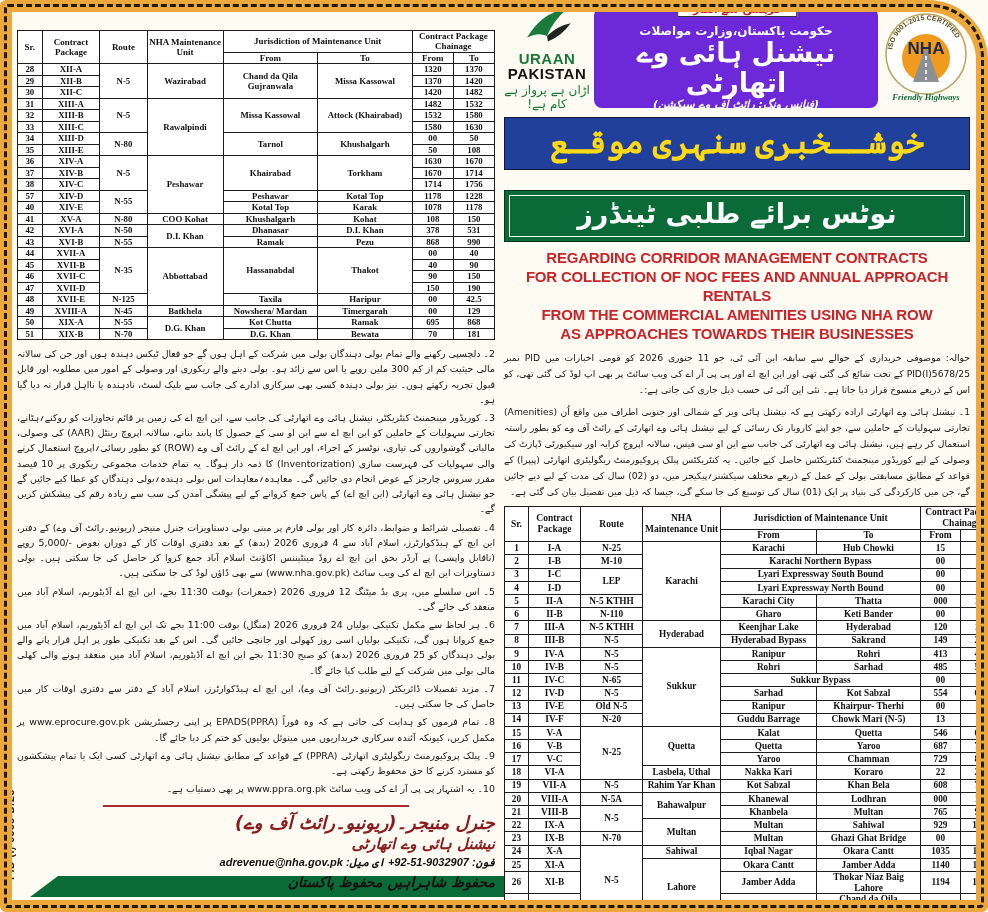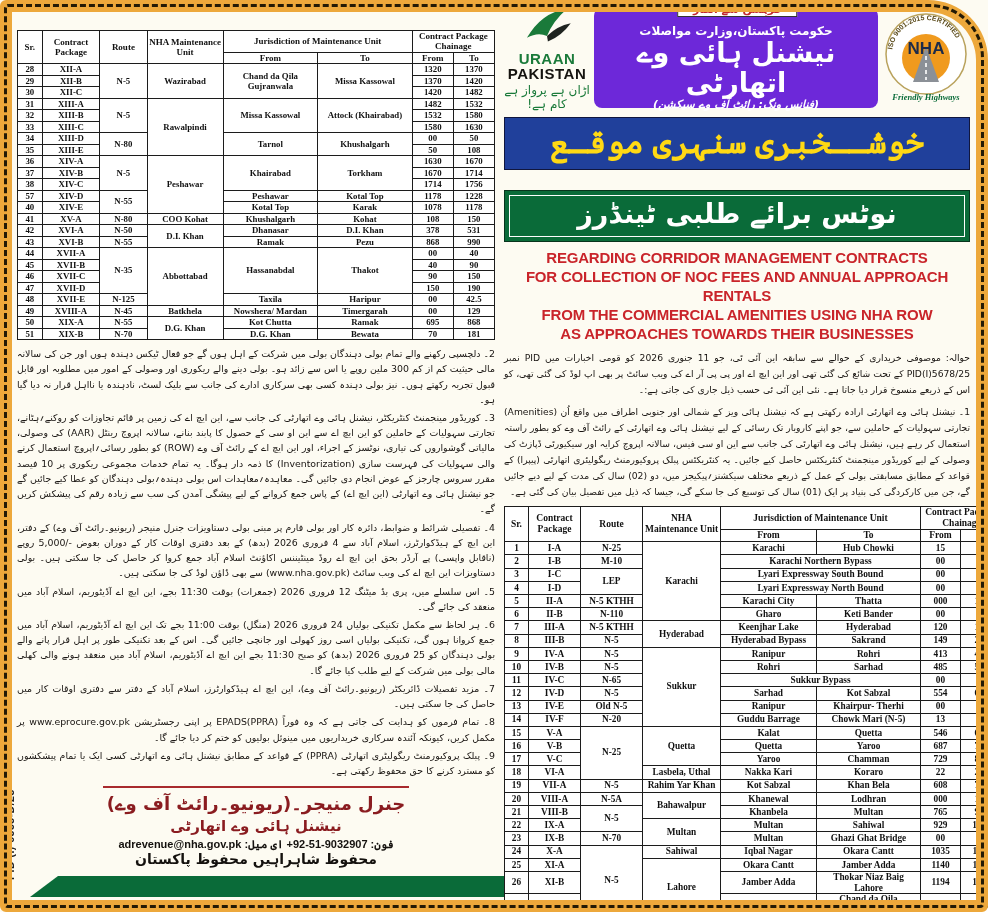--- a/index.html
+++ b/index.html
@@ -17,26 +17,26 @@
   table.pkg th,table.pkg td{border:1px solid #1c1c1c;text-align:center;vertical-align:middle;font-family:"Liberation Serif",serif;font-weight:700;color:#111;padding:0 1px;}
   table.pkg th{font-size:9.5px;line-height:1.15;}
   #table-left th{font-size:9px;}
   #table-left td{font-size:8.8px;line-height:1.15;height:10.5px;}
   #table-right td{font-size:9.3px;line-height:1.15;height:12.2px;}
 
   .paras{direction:rtl;text-align:justify;font-family:"DejaVu Sans",sans-serif;font-size:9.4px;line-height:1.62;color:#171310;margin-top:6px;}
   .para{margin-bottom:3px;}
 
   .sig-rule{border:none;border-top:2px solid #a82a2e;width:64%;margin:8px auto 4px auto;}
-  .signature{text-align:center;direction:rtl;font-family:"DejaVu Sans",sans-serif;}
+  .signature{direction:rtl;font-family:"DejaVu Sans",sans-serif;font-style:italic;}
   .sig-gm{color:#8a1c20;font-size:18px;font-weight:700;line-height:1.35;}
   .sig-org{color:#8a1c20;font-size:15px;font-weight:700;line-height:1.3;}
   .sig-addr{color:#7a1f23;font-size:9.5px;font-weight:700;margin-top:4px;}
   .sig-phone{color:#14110e;font-size:11px;font-weight:700;margin-top:2px;font-family:"Liberation Sans",sans-serif;direction:rtl;}
-  .sig-motto{color:#14110e;font-size:14px;font-weight:700;}
+  .sig-motto{color:#14110e;font-size:14px;font-weight:700;margin-top:5px;}
 
   .pid-vertical{position:absolute;left:4px;top:880px;transform:rotate(-90deg);transform-origin:0 0;font-size:10.5px;font-weight:700;color:#222;letter-spacing:.5px;z-index:4;white-space:nowrap;font-family:"Liberation Sans",sans-serif;}
 
   
   .right-col{position:absolute;left:504px;top:8px;width:466px;z-index:3;}
   .masthead{position:relative;display:flex;align-items:stretch;gap:4px;height:100px;}
   .uraan{width:86px;display:flex;flex-direction:column;align-items:center;justify-content:center;text-align:center;}
   .uraan-name{font-size:15px;font-weight:800;color:#1a7a3a;line-height:1.02;letter-spacing:.5px;text-align:center;}
   .uraan-name .pk{color:#15130f;}
   .uraan-tag{font-size:12px;color:#1a7a3a;margin-top:2px;direction:rtl;font-family:"DejaVu Sans",sans-serif;}
@@ -289,20 +289,21 @@
 
     <div class="paras">
         <div class="para">2۔ دلچسپی رکھنے والے تمام بولی دہندگان بولی میں شرکت کے اہل ہوں گے جو فعال ٹیکس دہندہ ہوں اور جن کی سالانہ مالی حیثیت کم از کم 300 ملین روپے یا اس سے زائد ہو۔ بولی دینے والے ریکوری اور وصولی کے امور میں مطلوبہ اور قابل قبول تجربہ رکھتے ہوں۔ نیز بولی دہندہ کسی بھی سرکاری ادارے کی جانب سے بلیک لسٹ، نادہندہ یا نااہل قرار نہ دیا گیا ہو۔</div>
         <div class="para">3۔ کوریڈور مینجمنٹ کنٹریکٹر، نیشنل ہائی وے اتھارٹی کی جانب سے، این ایچ اے کی زمین پر قائم تجاوزات کو روکنے؍ہٹانے، تجارتی سہولیات کے حاملین کو این ایچ اے سے این او سی کے حصول کا پابند بنانے، سالانہ اپروچ رینٹل (AAR) کی وصولی، مالیاتی گوشواروں کی تیاری، نوٹسز کے اجراء، اور این ایچ اے کے رائٹ آف وے (ROW) کو بطور رسائی؍اپروچ استعمال کرنے والی سہولیات کی فہرست سازی (Inventorization) کا ذمہ دار ہوگا۔ یہ تمام خدمات مجموعی ریکوری پر 10 فیصد مقرر سروس چارجز کے عوض انجام دی جائیں گی۔ معاہدہ؍معاہدات اس بولی دہندہ؍بولی دہندگان کو عطا کیے جائیں گے جو نیشنل ہائی وے اتھارٹی (این ایچ اے) کے پاس جمع کروانے کے لیے پیشگی آمدن کی سب سے زیادہ رقم کی پیشکش کریں گے۔</div>
         <div class="para">4۔ تفصیلی شرائط و ضوابط، دائرہ کار اور بولی فارم پر مبنی بولی دستاویزات جنرل منیجر (ریونیو۔رائٹ آف وے) کے دفتر، این ایچ کے ہیڈکوارٹرز، اسلام آباد سے 4 فروری 2026 (بدھ) کے بعد دفتری اوقات کار کے دوران بعوض ‎5,000/-‎ روپے (ناقابل واپسی) پے آرڈر بحق این ایچ اے روڈ مینٹیننس اکاؤنٹ اسلام آباد جمع کروا کر حاصل کی جا سکتی ہیں۔ بولی دستاویزات این ایچ اے کی ویب سائٹ (www.nha.gov.pk) سے بھی ڈاؤن لوڈ کی جا سکتی ہیں۔</div>
         <div class="para">5۔ اس سلسلے میں، پری بڈ میٹنگ 12 فروری 2026 (جمعرات) بوقت 11:30 بجے، این ایچ اے آڈیٹوریم، اسلام آباد میں منعقد کی جائے گی۔</div>
         <div class="para">6۔ ہر لحاظ سے مکمل تکنیکی بولیاں 24 فروری 2026 (منگل) بوقت 11:00 بجے تک این ایچ اے آڈیٹوریم، اسلام آباد میں جمع کروانا ہوں گی، تکنیکی بولیاں اسی روز کھولی اور جانچی جائیں گی۔ اس کے بعد تکنیکی طور پر اہل قرار پانے والے بولی دہندگان کو 25 فروری 2026 (بدھ) کو صبح 11:30 بجے این ایچ اے آڈیٹوریم، اسلام آباد میں منعقد ہونے والی کھلی مالی بولی میں شرکت کے لیے طلب کیا جائے گا۔</div>
         <div class="para">7۔ مزید تفصیلات ڈائریکٹر (ریونیو۔رائٹ آف وے)، این ایچ اے ہیڈکوارٹرز، اسلام آباد کے دفتر سے دفتری اوقات کار میں حاصل کی جا سکتی ہیں۔</div>
         <div class="para">8۔ تمام فرموں کو ہدایت کی جاتی ہے کہ وہ فوراً EPADS(PPRA) پر اپنی رجسٹریشن www.eprocure.gov.pk پر مکمل کریں، کیونکہ آئندہ سرکاری خریداریوں میں مینوئل بولیوں کو ختم کر دیا جائے گا۔</div>
         <div class="para">9۔ پبلک پروکیورمنٹ ریگولیٹری اتھارٹی (PPRA) کے قواعد کے مطابق نیشنل ہائی وے اتھارٹی کسی ایک یا تمام پیشکشوں کو مسترد کرنے کا حق محفوظ رکھتی ہے۔</div>
+        <div class="para">10۔ یہ اشتہار پی پی آر اے کی ویب سائٹ www.ppra.org.pk پر بھی دستیاب ہے۔</div>
       </div>
 
     <hr class="sig-rule">
     <div class="signature">
       <div class="sig-gm">جنرل منیجر۔(ریونیو۔رائٹ آف وے)</div>
       <div class="sig-org">نیشنل ہائی وے اتھارٹی</div>
       <div class="sig-phone">فون: ‎+92-51-9032907‎ ای میل: adrevenue@nha.gov.pk</div>
       <div class="sig-motto">محفوظ شاہراہیں محفوظ پاکستان</div>
     </div>
   </div>

